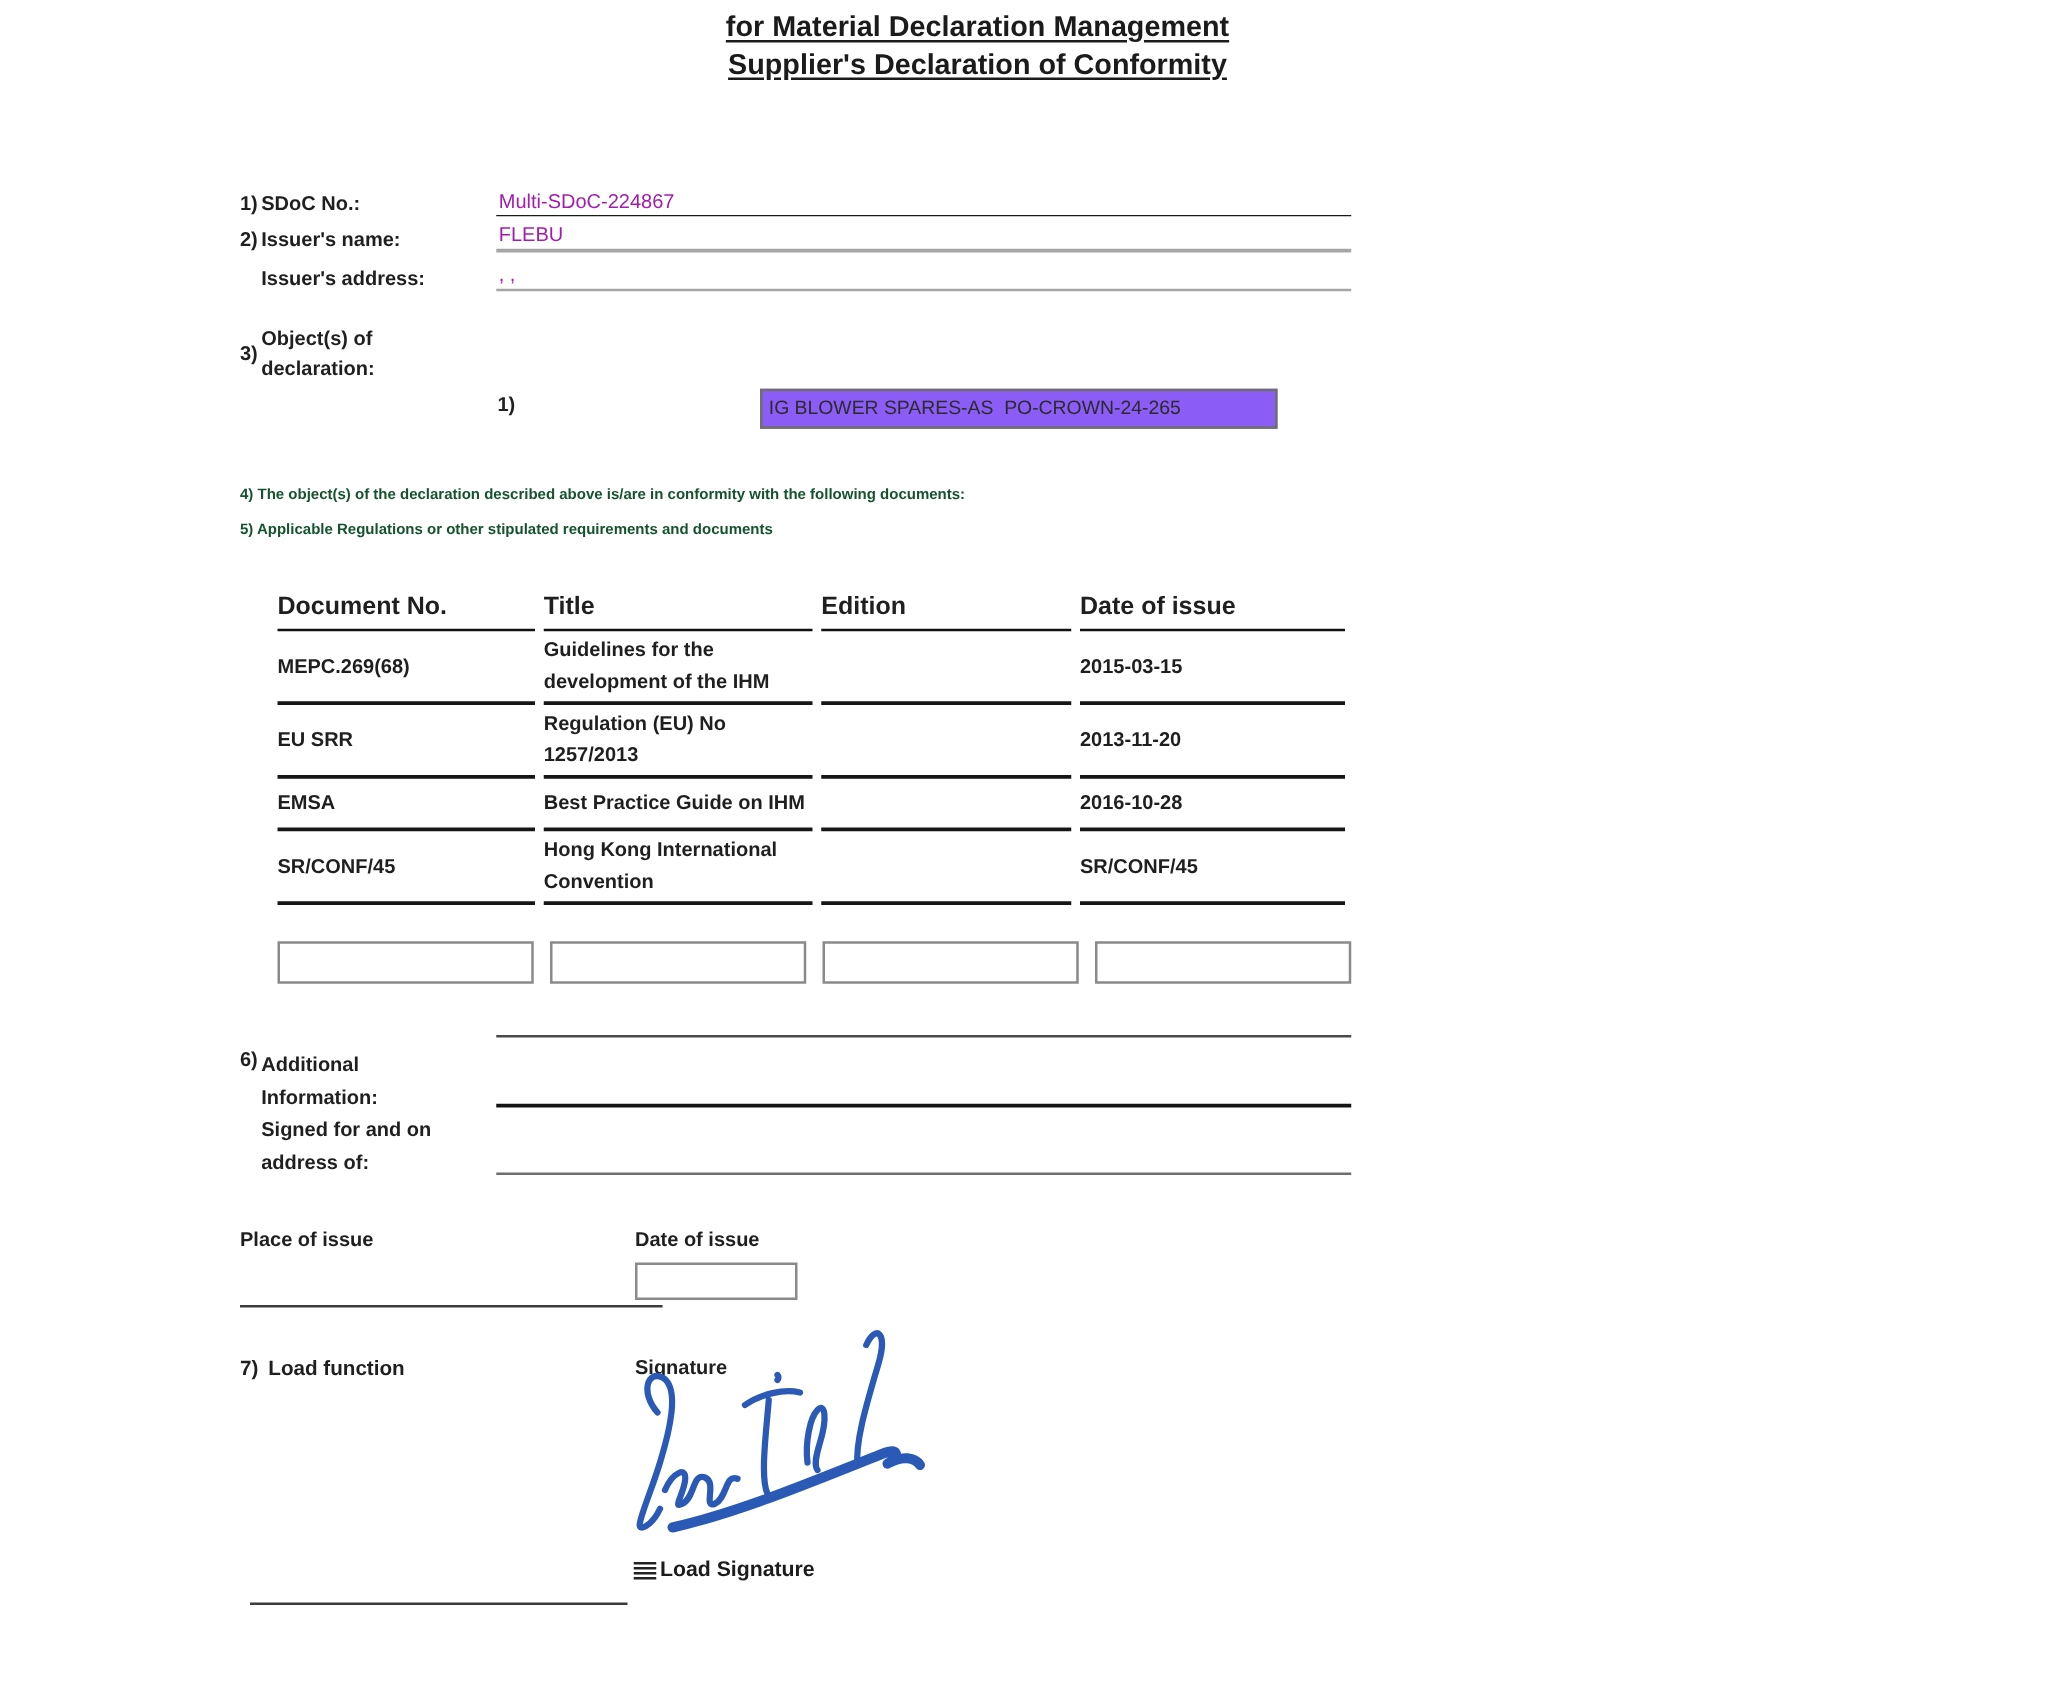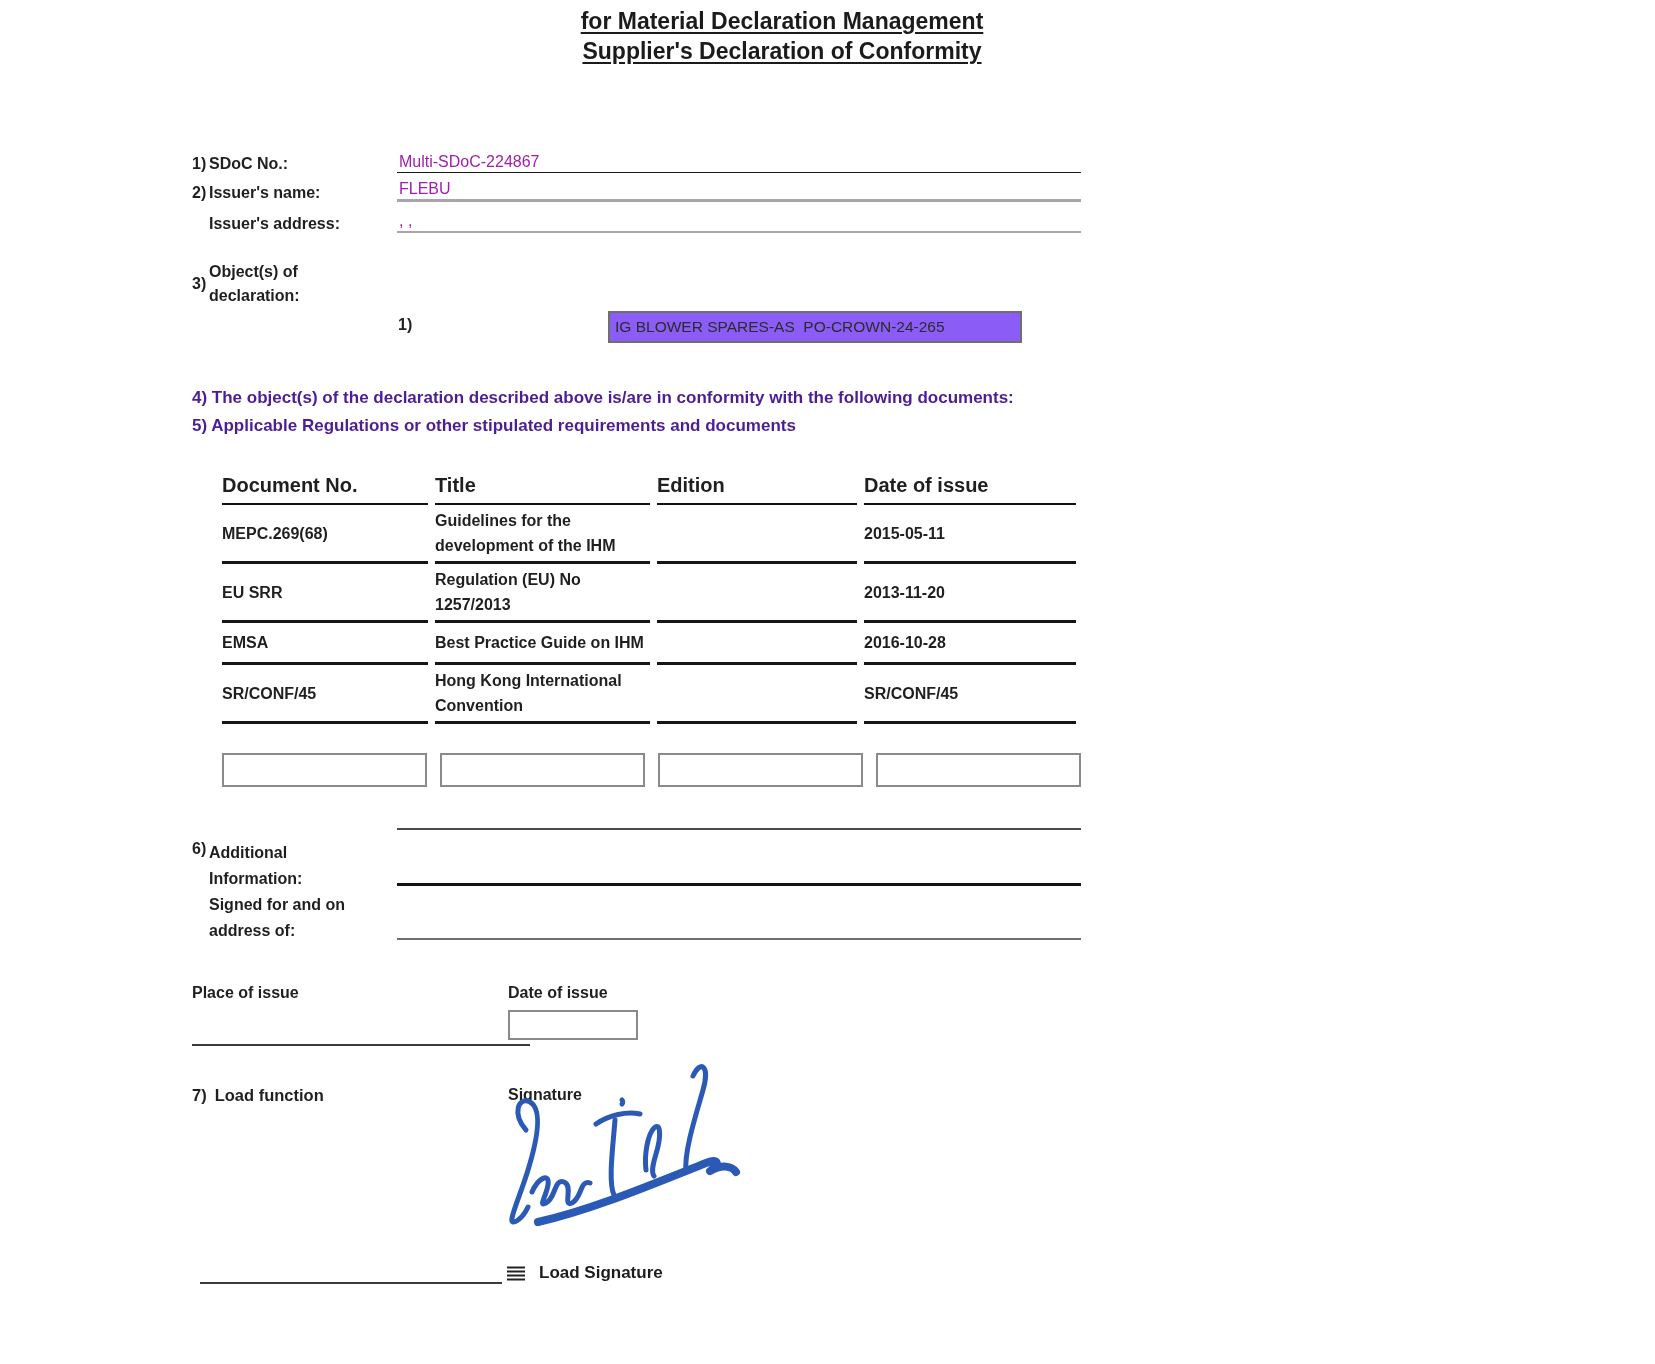--- a/index.html
+++ b/index.html
@@ -29,21 +29,21 @@
   .sec3-label { position:absolute; left:192px; top:260px; width:160px; display:flex; align-items:center; }
   .sec3-label .fr-label { width:120px; line-height:24px; }
   .obj-item-num { position:absolute; left:398px; top:316px; font-size:16px; font-weight:bold; }
   .obj-input {
     position:absolute; left:608px; top:311px; width:414px; height:32px;
     border:2px solid #6f6f6f; background:#8b5cf6; font-family:"Liberation Sans",sans-serif;
     font-size:15.5px; color:#2b2b2b; padding:0 5px; outline:none;
   }
 
   
-  .stmt { position:absolute; left:192px; width:900px; font-size:17px; font-weight:bold; color:#4c1d95; }
+  .stmt { position:absolute; left:192px; width:900px; font-size:12px; font-weight:bold; color:#14532d; }
 
   
   table.docs {
     position:absolute; left:215px; top:474px;
     border-collapse:separate; border-spacing:7px 0;
   }
   table.docs th {
     text-align:left; font-size:20px; font-weight:bold; color:#1f1f1f;
     padding:0 0 6px 0; border-bottom:2px solid #111111; vertical-align:bottom;
   }
@@ -77,22 +77,22 @@
     border:2px solid #8a8a8a; background:#fff; outline:none;
     font-family:"Liberation Sans",sans-serif; font-size:15px; padding:0 4px;
   }
   .place-line { position:absolute; left:192px; top:1044px; width:338px; border-top:2px solid #3c3c3c; }
 
   
   .namefn-label { position:absolute; left:192px; top:1086px; font-size:16.5px; font-weight:bold; color:#1f1f1f; }
   .namefn-label .num { margin-right:8px; }
   .signature-label { position:absolute; left:508px; top:1086px; font-size:16px; font-weight:bold; color:#1f1f1f; }
   .signature-svg { position:absolute; left:496px; top:1050px; }
-  .load-sig { position:absolute; left:506px; top:1246px; display:flex; align-items:center; gap:13px;
-    background:none; border:none; cursor:pointer; font-family:"Liberation Sans",sans-serif;margin-top:17px; }
+  .load-sig { position:absolute; left:506px; top:1246px; display:flex; align-items:center; gap:2px;
+    background:none; border:none; cursor:pointer; font-family:"Liberation Sans",sans-serif; }
   .load-sig span { font-size:17px; font-weight:bold; color:#1c1c1c; }
   .name-line { position:absolute; left:200px; top:1282px; width:302px; border-top:2px solid #3c3c3c; }
 </style>
 </head>
 <body>
 
 <div class="page">
 
   <div class="title">
     <div>for Material Declaration Management</div>
@@ -132,21 +132,21 @@
         <th class="col-title">Title</th>
         <th class="col-ed">Edition</th>
         <th class="col-date">Date of issue</th>
       </tr>
     </thead>
     <tbody>
       <tr>
         <td>MEPC.269(68)</td>
         <td>Guidelines for the development of the IHM</td>
         <td></td>
-        <td>2015-05-11</td>
+        <td>2015-03-15</td>
       </tr>
       <tr>
         <td>EU SRR</td>
         <td>Regulation (EU) No 1257/2013</td>
         <td></td>
         <td>2013-11-20</td>
       </tr>
       <tr>
         <td>EMSA</td>
         <td>Best Practice Guide on IHM</td>

